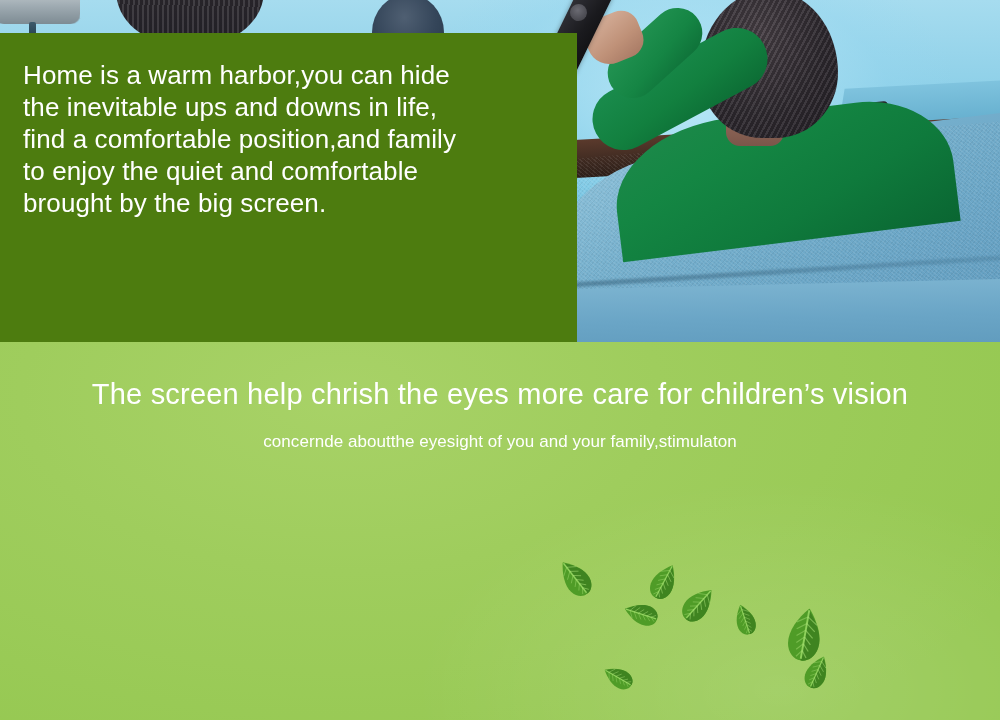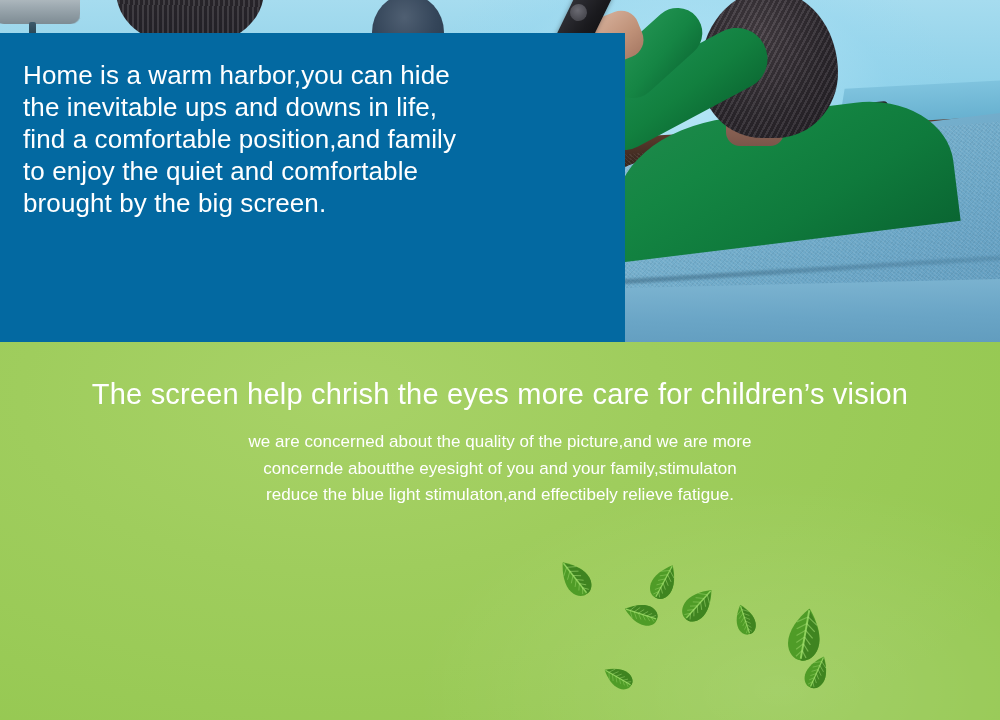--- a/index.html
+++ b/index.html
@@ -221,23 +221,22 @@
     transform: rotate(26deg);
   }
 
   
   .red-panel {
     position: absolute;
     left: 0;
     top: 33px;
     width: 577px;
     height: 309px;
-    background: #0369a1;
+    background: #4d7c0f;
     z-index: 6;
-    padding-left: 48px;
   }
   .red-copy {
     position: absolute;
     left: 23px;
     top: 26px;
     width: 530px;
     color: #ffffff;
     font-size: 26px;
     line-height: 32px;
     font-weight: 400;
@@ -496,18 +495,16 @@
             <path d="M10 25 L13 29" stroke="rgba(170,225,120,.55)" stroke-width="0.7" fill="none"></path>
             <path d="M10 25 L7 29" stroke="rgba(170,225,120,.45)" stroke-width="0.7" fill="none"></path>
           </svg>
         </div>
       </div>
   </div>
 
   <div class="green-headline">The screen help chrish the eyes more care for children’s vision</div>
 
   <div class="green-body">
-    <div>we are concerned about the quality of the picture,and we are more</div>
     <div>concernde aboutthe eyesight of you and your family,stimulaton</div>
-    <div>reduce the blue light stimulaton,and effectibely relieve fatigue.</div>
   </div>
 
 </div>
 
 </body></html>

